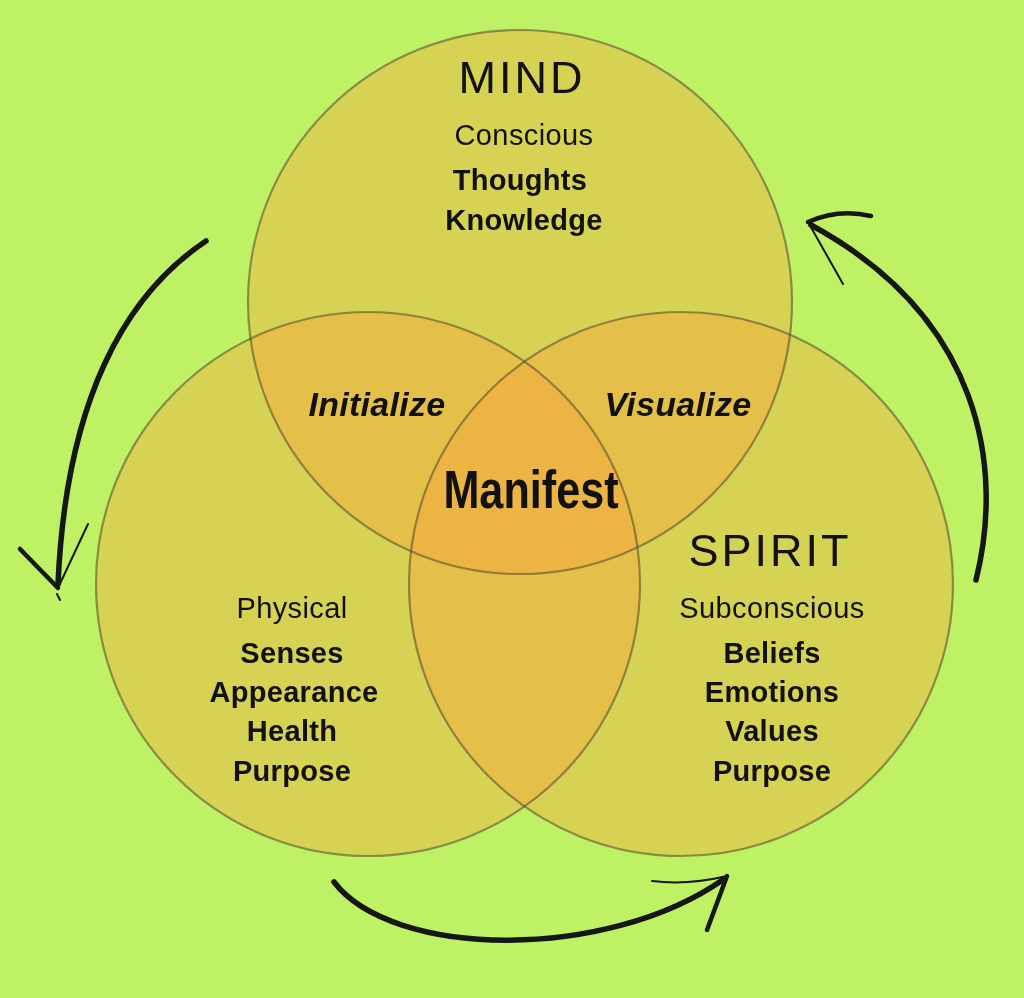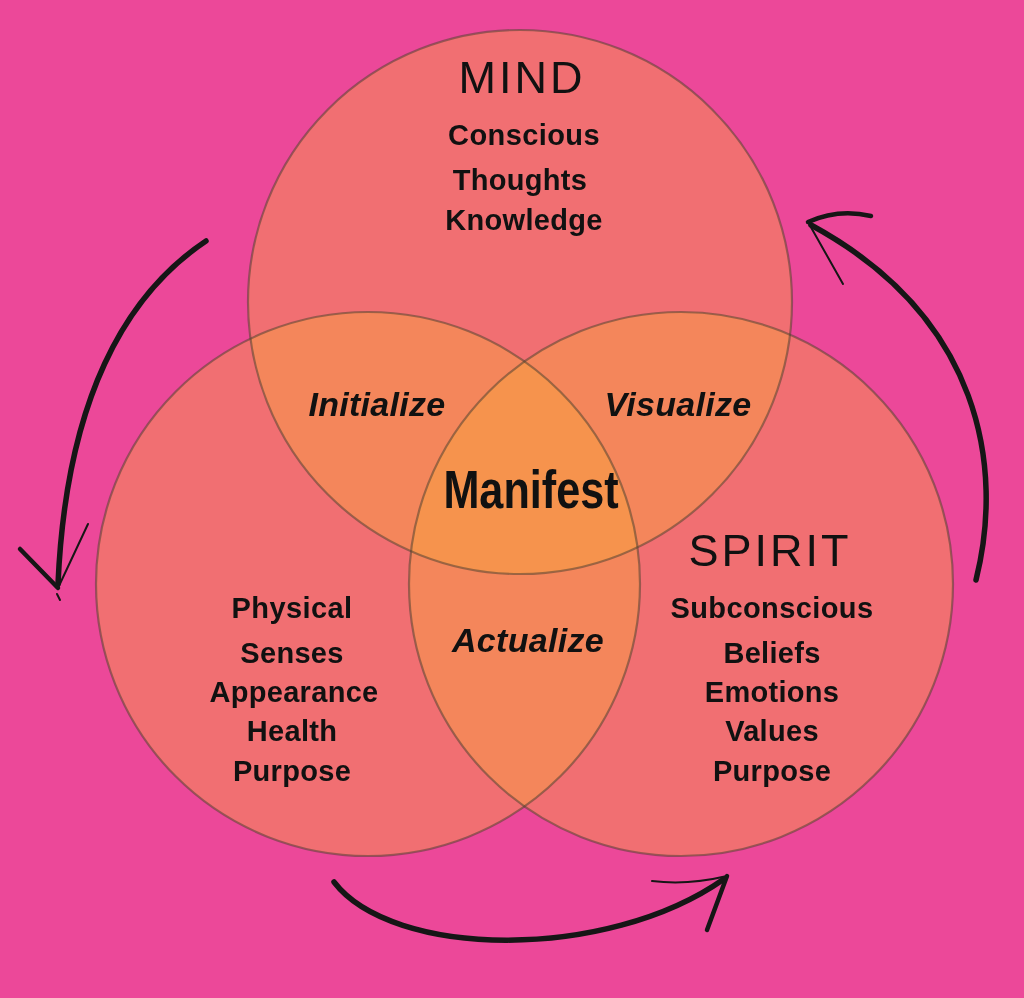--- a/index.html
+++ b/index.html
@@ -1,34 +1,34 @@
 <!DOCTYPE html>
 <html><head>
 <meta charset="utf-8">
 <style>
   html,body{margin:0;padding:0;background:#ffffff;}
   .stage{
     position:relative;
     width:1024px;height:998px;
-    background:#ec4899;
+    background:#bef264;
     overflow:hidden;
     font-family:"Liberation Sans",sans-serif;
   }
   .stage svg{position:absolute;left:0;top:0;}
   
   .vfill{fill:#F7A63C;fill-opacity:0.42;}
   .vring{fill:none;stroke:rgba(82,68,50,0.55);stroke-width:2.2;}
   
   .shaft{fill:none;stroke:#161616;stroke-width:5.5;stroke-linecap:round;}
   .whisk{fill:none;stroke:#161616;stroke-width:4.5;stroke-linecap:round;}
   .thin{stroke-width:2;}
   
   .t{position:absolute;transform:translate(-50%,-50%);white-space:nowrap;color:#111111;}
   .big{font-size:45px;font-weight:400;letter-spacing:3px;}
-  .sub{font-size:29px;font-weight:700;letter-spacing:0.4px;text-align:center;}
+  .sub{font-size:29px;font-weight:400;letter-spacing:0.4px;text-align:center;}
   .item{font-size:29px;font-weight:700;letter-spacing:0.3px;}
   .ov{font-size:34px;font-weight:700;font-style:italic;letter-spacing:0.3px;}
   .manifest{font-size:54px;font-weight:700;transform:translate(-50%,-50%) scaleX(0.8);letter-spacing:0px;}
 </style>
 </head>
 <body>
 
 <div class="stage">
 
   <svg width="1024" height="998" viewBox="0 0 1024 998">
@@ -63,21 +63,20 @@
     </g>
   </svg>
 
   <div class="t big" style="left:522px;top:78px">MIND</div>
   <div class="t sub" style="left:524px;top:135px">Conscious</div>
   <div class="t item" style="left:520px;top:180px">Thoughts</div>
   <div class="t item" style="left:524px;top:220px">Knowledge</div>
 
   <div class="t ov" style="left:377px;top:404px">Initialize</div>
   <div class="t ov" style="left:678px;top:404px">Visualize</div>
-  <div class="t ov" style="left:528px;top:640px">Actualize</div>
 
   <div class="t manifest" style="left:531px;top:489px">Manifest</div>
 
   <div class="t sub" style="left:292px;top:608px">Physical</div>
   <div class="t item" style="left:292px;top:653px">Senses</div>
   <div class="t item" style="left:294px;top:692px">Appearance</div>
   <div class="t item" style="left:292px;top:731px">Health</div>
   <div class="t item" style="left:292px;top:771px">Purpose</div>
 
   <div class="t big" style="left:770px;top:551px">SPIRIT</div>

